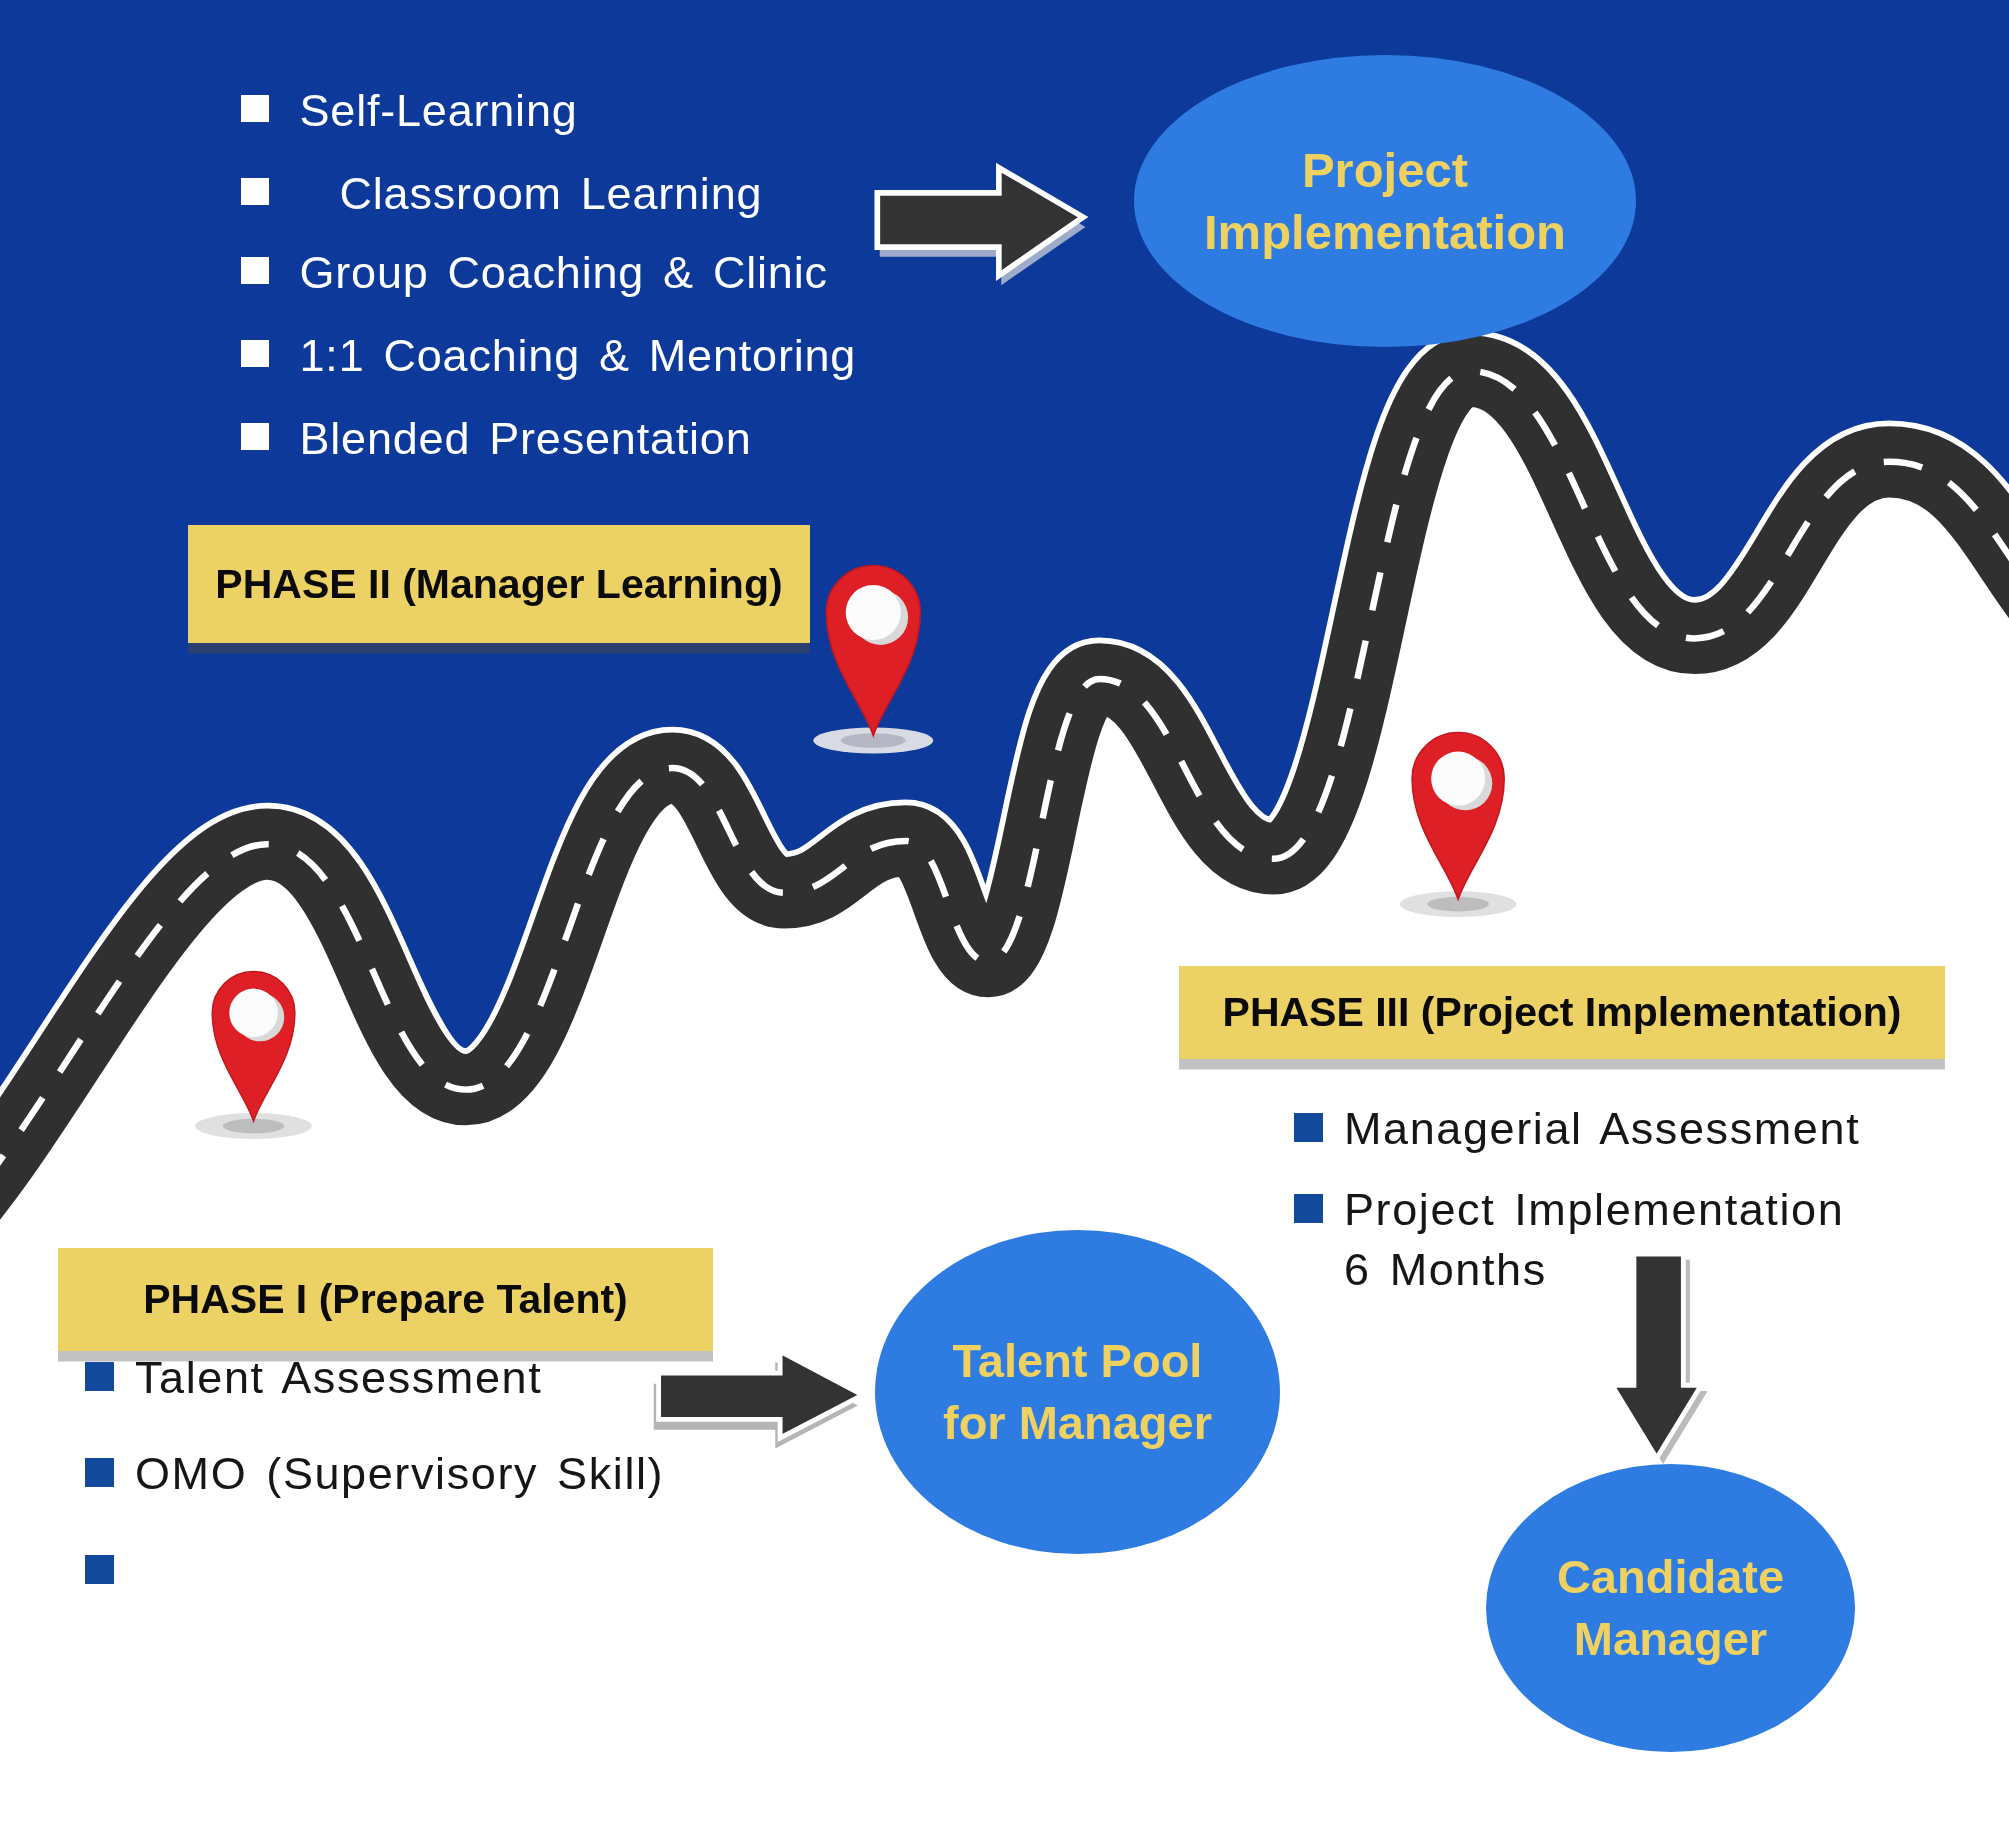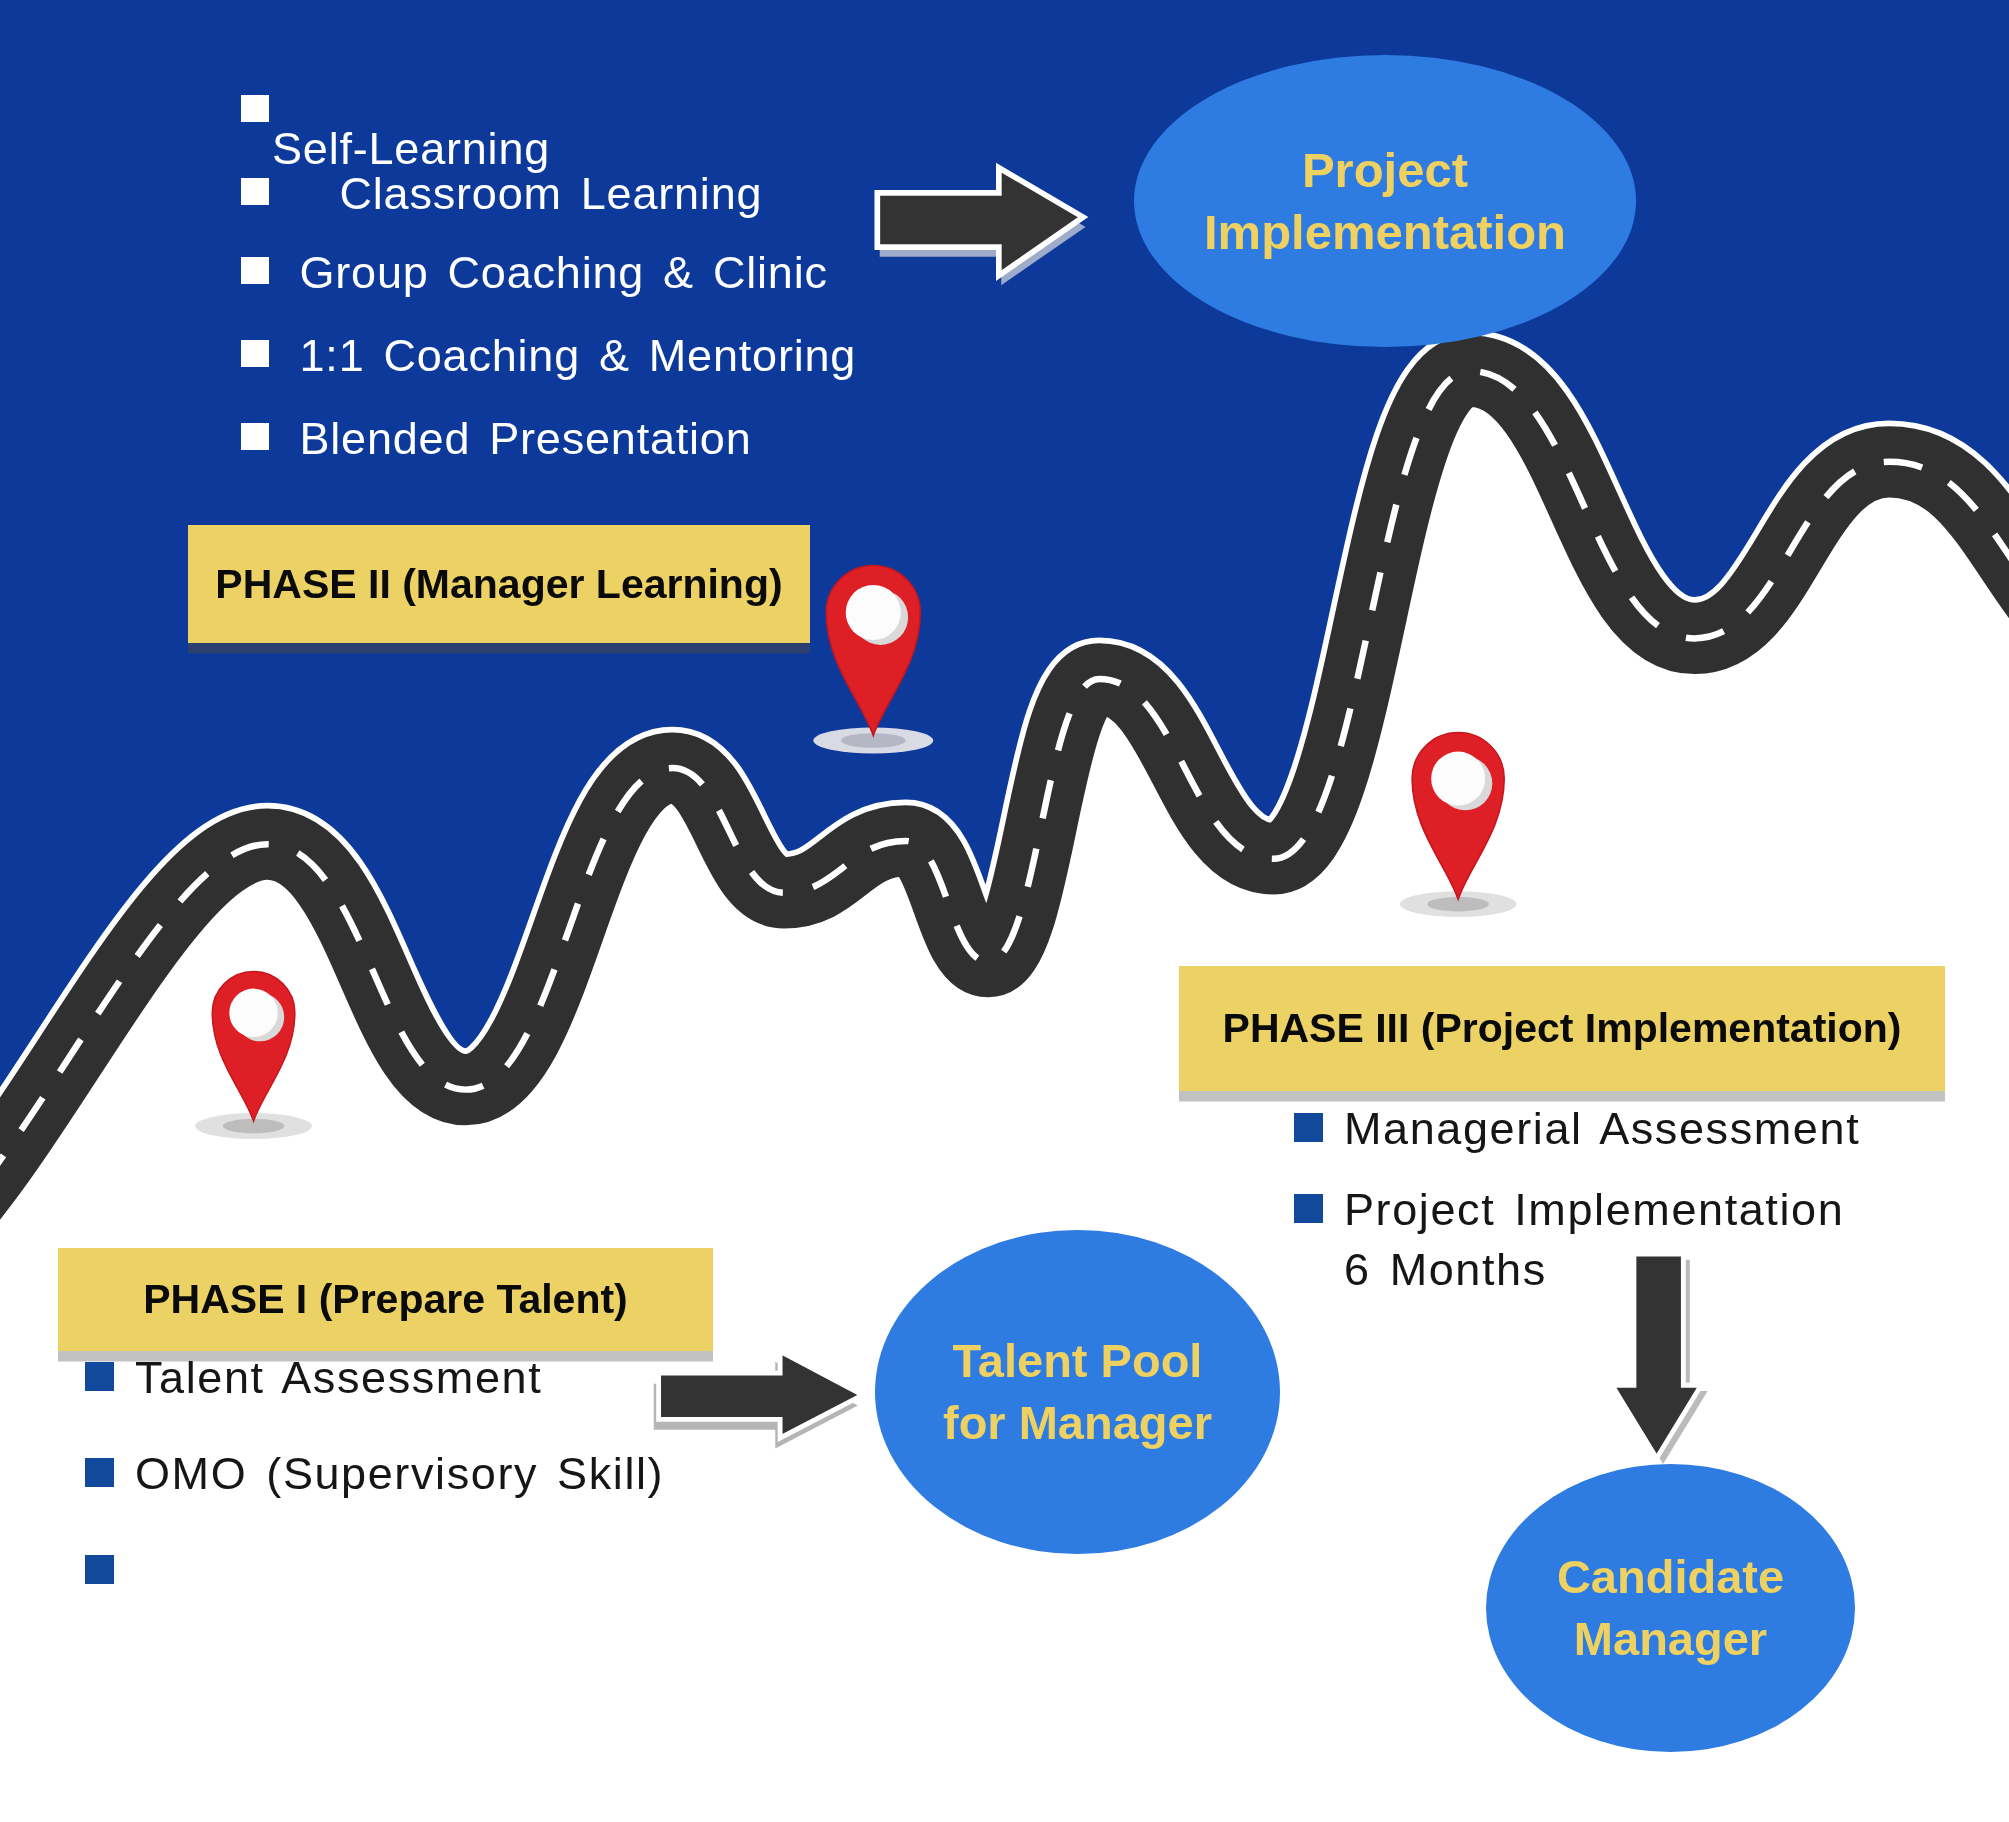--- a/index.html
+++ b/index.html
@@ -130,21 +130,21 @@
       <polygon points="813,1695 963,1695 963,1668 1065,1722 963,1775 963,1752 813,1752" transform="translate(-6,13)" fill="#b5b5b5"></polygon>
       <polygon points="813,1695 963,1695 963,1668 1065,1722 963,1775 963,1752 813,1752" fill="#333333" stroke="#ffffff" stroke-width="6" stroke-linejoin="miter"></polygon>
     </g>
 
     <g>
       <polygon points="2017,1548 2078,1548 2078,1710 2100,1710 2045,1800 1990,1710 2017,1710" transform="translate(8,7)" fill="#bbbbbb"></polygon>
       <polygon points="2017,1548 2078,1548 2078,1710 2100,1710 2045,1800 1990,1710 2017,1710" fill="#333333" stroke="#ffffff" stroke-width="6" stroke-linejoin="miter"></polygon>
     </g>
   </svg>
 
-  <div class="toprow" style="top:84px;flex-direction:column;">
+  <div class="toprow" style="top:84px;">
     <span class="wbullet"></span>
     <span class="txt">Self-Learning</span>
   </div>
   <div class="toprow" style="top:167px;gap:40px;">
     <span class="wbullet"></span>
     <span class="txt">Classroom Learning</span>
   </div>
   <div class="toprow" style="top:246px;">
     <span class="wbullet"></span>
     <span class="txt">Group Coaching &amp; Clinic</span>
@@ -153,21 +153,21 @@
     <span class="wbullet"></span>
     <span class="txt">1:1 Coaching &amp; Mentoring</span>
   </div>
   <div class="toprow" style="top:412px;">
     <span class="wbullet"></span>
     <span class="txt">Blended Presentation</span>
   </div>
 
   <div class="plabel on-blue" style="left:188px;top:525px;width:622px;height:118px;">PHASE II (Manager Learning)</div>
 
-  <div class="plabel on-white" style="left:1179px;top:966px;width:766px;height:125px;">PHASE III (Project Implementation)</div>
+  <div class="plabel on-white" style="left:1179px;top:966px;width:766px;height:93px;">PHASE III (Project Implementation)</div>
 
   <div class="plabel on-white" style="left:58px;top:1248px;width:655px;height:103px;">PHASE I (Prepare Talent)</div>
 
   <div class="drow" style="left:1294px;top:1102px;text-align:center;">
     <span class="nbullet"></span>
     <span class="txt">Managerial Assessment</span>
   </div>
   <div class="drow" style="left:1294px;top:1183px;">
     <span class="nbullet"></span>
     <span class="txt">Project Implementation</span>

